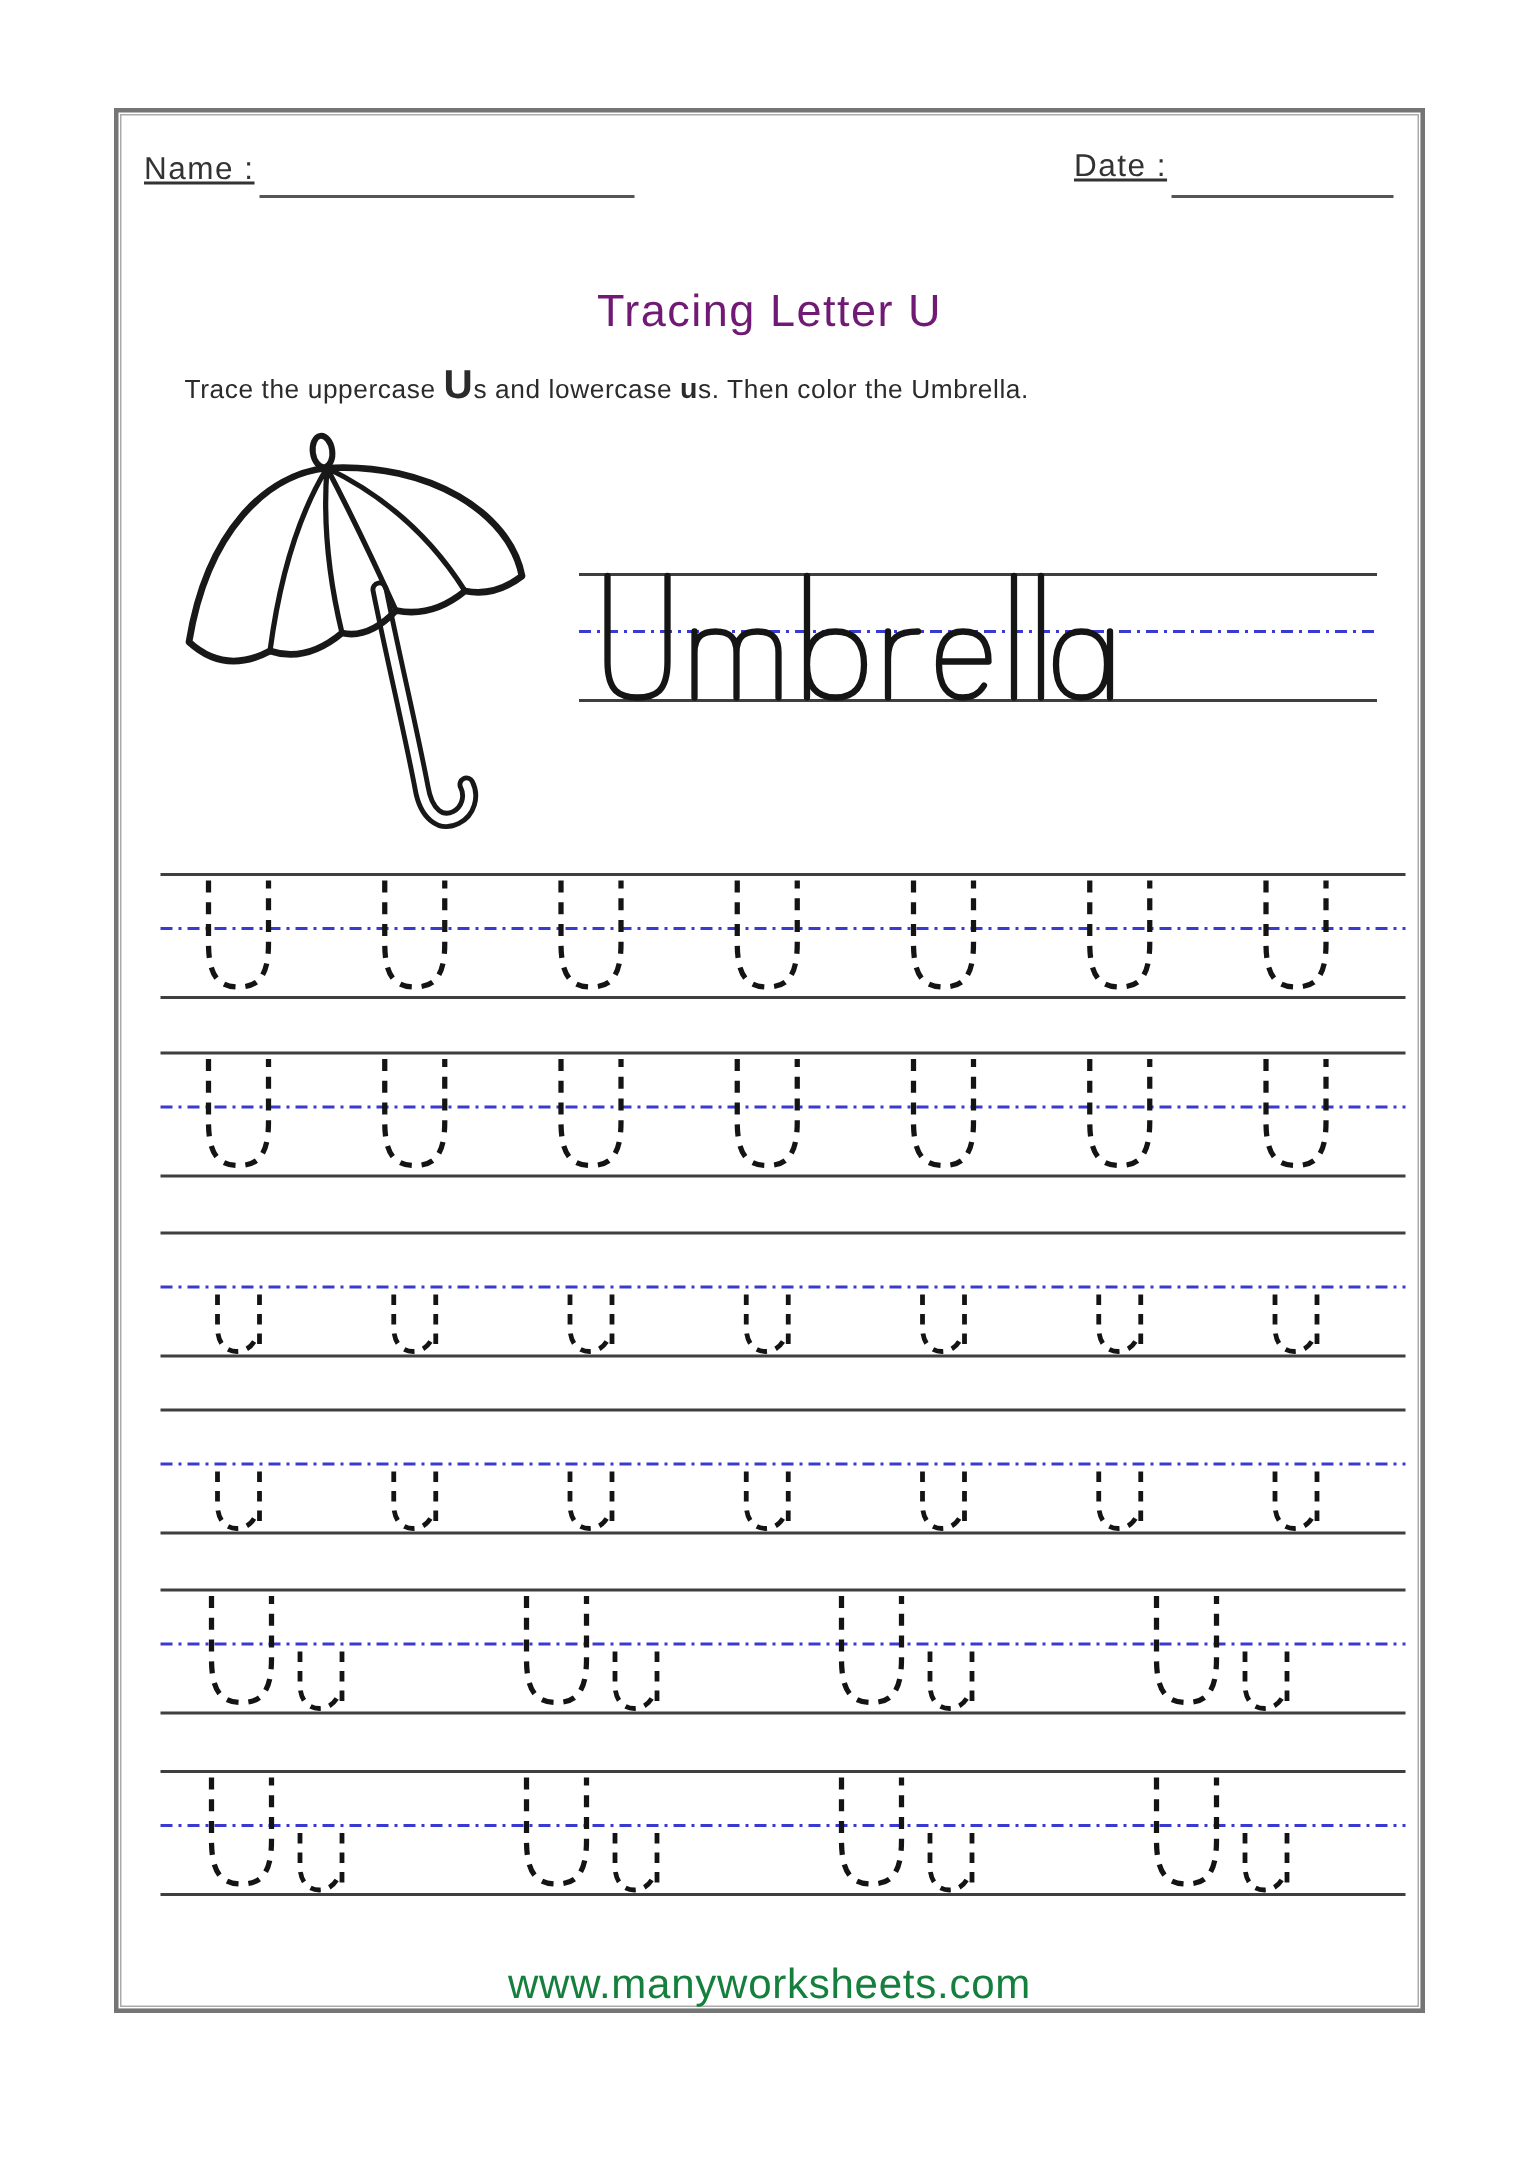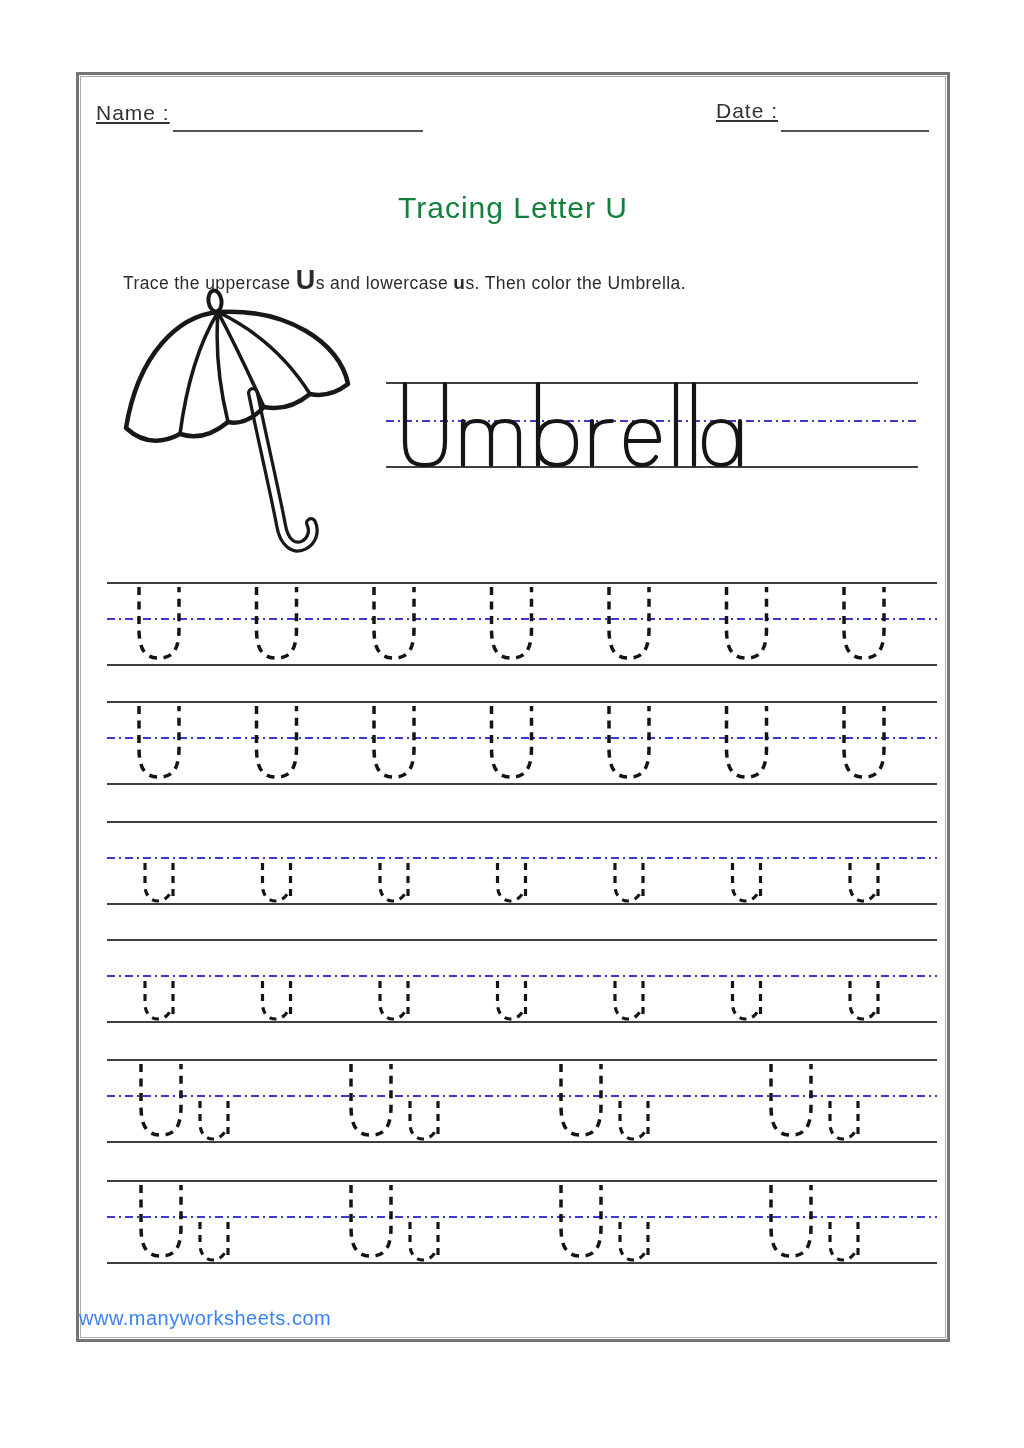--- a/index.html
+++ b/index.html
@@ -11,32 +11,31 @@
     position:absolute;left:76px;top:72px;width:868px;height:1264px;
     border:3px solid #757575;
     box-shadow: inset 0 0 0 1px #ffffff, inset 0 0 0 2px #ababab;
     background:#ffffff;
   }
   .abs{position:absolute;}
   .hdr-label{font-size:21px;letter-spacing:1px;color:#333;text-decoration:underline;}
   .write-line{border-top:2px solid #555;height:0;}
   .title{
     left:0;right:0;top:116px;text-align:center;
-    font-size:30px;letter-spacing:1px;color:#15803d;
+    font-size:30px;letter-spacing:1px;color:#701a75;
   }
   .instruction{
     left:44px;top:168px;font-size:17.5px;letter-spacing:.4px;color:#2b2b2b;
     white-space:nowrap;
-    margin-top:24px;
   }
   .instruction .big-u{font-size:27px;font-weight:bold;line-height:1;}
   .instruction .small-u{font-size:19px;font-weight:bold;line-height:1;}
   .footer{
-    left:0;right:0;top:1232px;text-align:left;
-    font-size:20px;letter-spacing:.5px;color:#3b82f6;
+    left:0;right:0;top:1232px;text-align:center;
+    font-size:28px;letter-spacing:.5px;color:#15803d;
   }
   svg{display:block;overflow:visible;}
   .guide-solid{stroke:#3f3f3f;stroke-width:2;fill:none;}
   .guide-mid{stroke:#3a3ad1;stroke-width:2;fill:none;stroke-dasharray:8 4 2 4;}
   .dash-glyph{stroke:#141414;stroke-width:3.5;fill:none;stroke-dasharray:8 6.5;}
   .word-glyph{stroke:#151515;stroke-width:4.2;fill:none;stroke-linecap:round;}
   .umb-line{stroke:#181818;fill:none;}
 </style>
 </head>
 <body>

